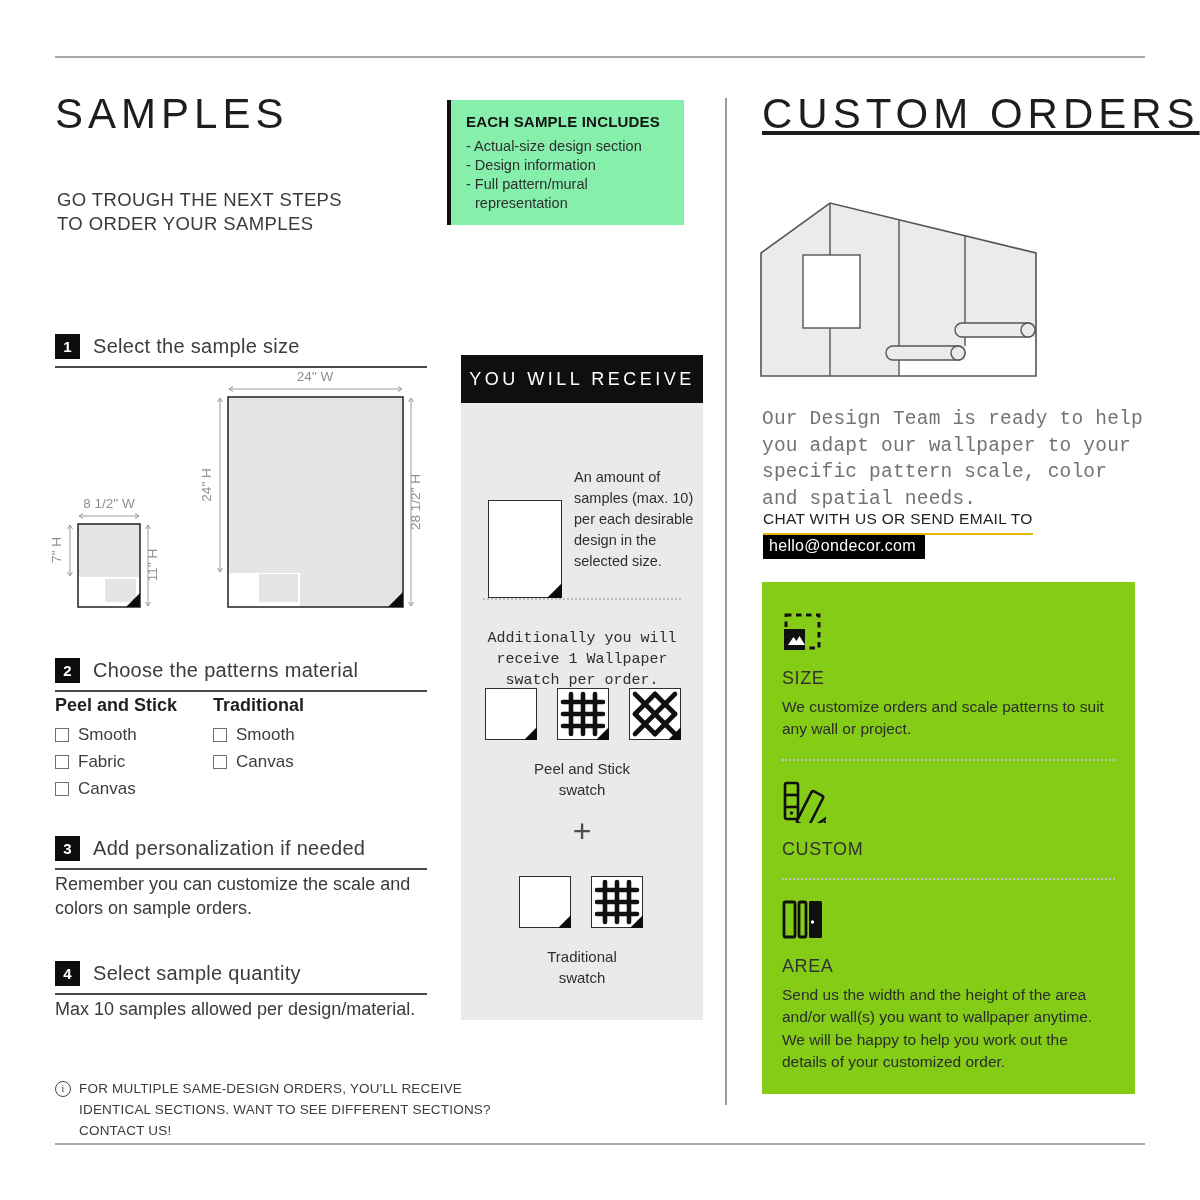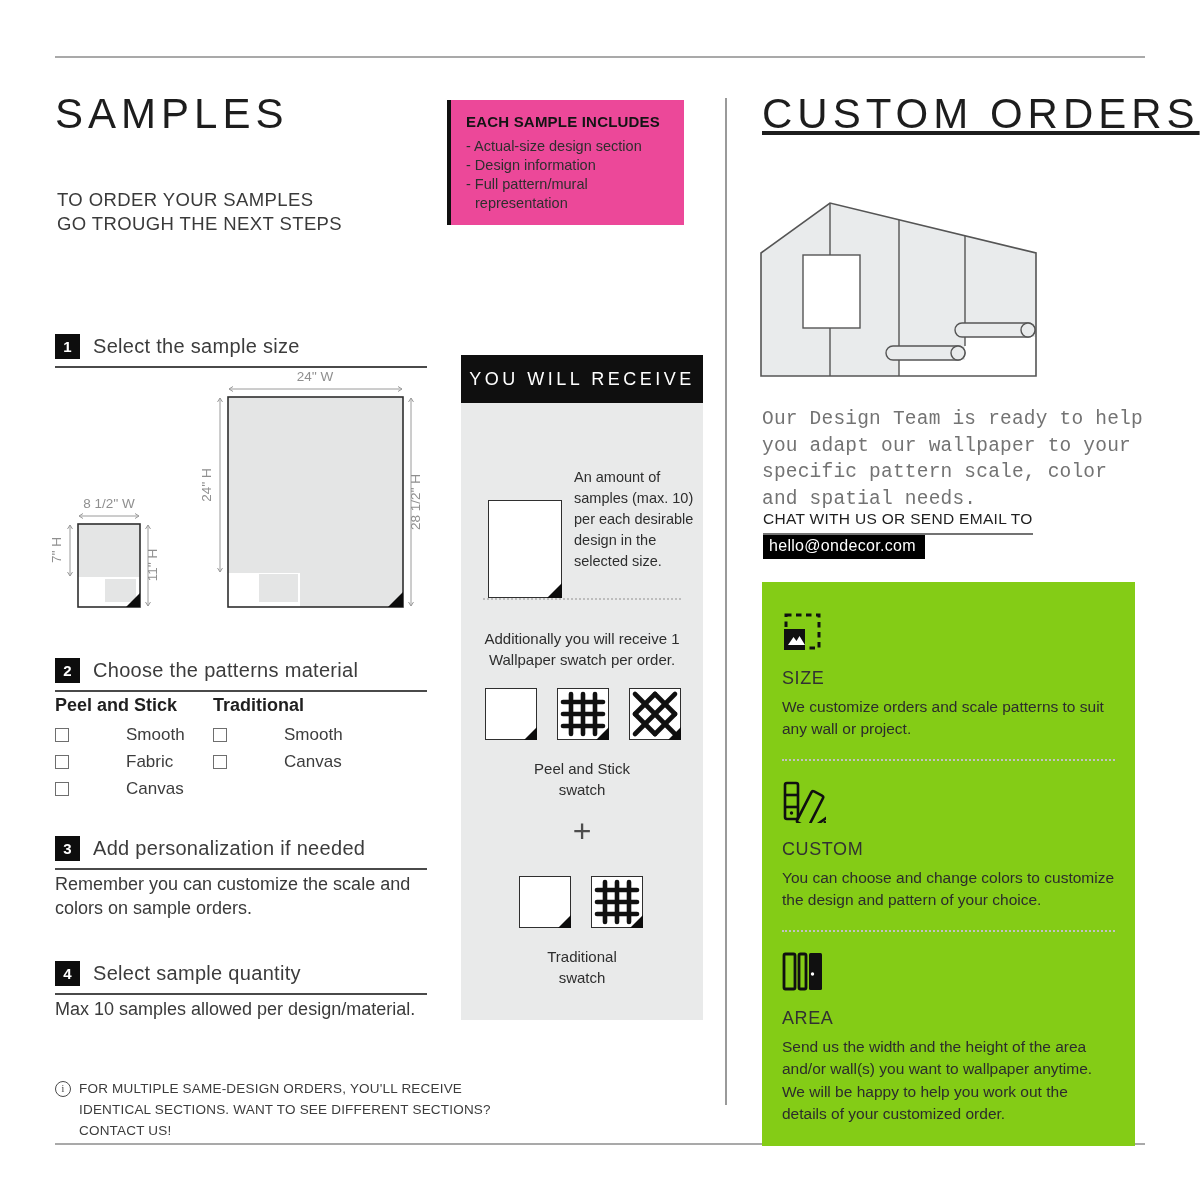--- a/index.html
+++ b/index.html
@@ -8,67 +8,67 @@
   .rule{background:#a9a9a9;height:2px;}
   .big-title{font-size:42px;letter-spacing:5px;color:#1d1d1d;font-weight:400;white-space:nowrap;}
   .intro{font-size:18.5px;line-height:1.3;letter-spacing:.4px;color:#3a3a3a;}
   
   .step{display:flex;align-items:center;border-bottom:2px solid #4a4a4a;padding-bottom:7px;width:372px;}
   .step .badge{background:#0d0d0d;color:#fff;width:25px;height:25px;display:flex;align-items:center;justify-content:center;font-size:15px;font-weight:bold;flex:0 0 25px;}
   .step .lbl{font-size:20px;color:#3c3c3c;margin-left:13px;letter-spacing:.3px;white-space:nowrap;}
   
   .mat-col{position:absolute;top:0;}
   .mat-title{font-size:18px;font-weight:bold;color:#1f1f1f;margin-bottom:9px;}
-  .mat-item{font-size:17px;color:#3d3d3d;margin-bottom:7px;display:flex;align-items:center;gap:48px;}
+  .mat-item{font-size:17px;color:#3d3d3d;margin-bottom:7px;display:flex;align-items:center;}
   .cbx{width:12px;height:12px;border:1.5px solid #6e6e6e;display:inline-block;margin-right:9px;flex:0 0 12px;}
   .body-text{font-size:18px;line-height:1.35;color:#3a3a3a;}
   
   .footnote{display:flex;font-size:13.5px;line-height:1.55;color:#3c3c3c;letter-spacing:.2px;}
   .info-ic{width:14px;height:14px;border:1.5px solid #4a4a4a;border-radius:50%;font-size:10px;display:flex;align-items:center;justify-content:center;margin:2px 8px 0 0;flex:0 0 14px;font-family:"Liberation Serif",serif;}
   
-  .includes{background:#ec4899;border-left:4px solid #101010;padding:13px 12px 13px 15px;width:206px;}
+  .includes{background:#86efac;border-left:4px solid #101010;padding:13px 12px 13px 15px;width:206px;}
   .includes h3{margin:0 0 7px 0;font-size:15px;font-weight:bold;color:#141414;letter-spacing:.2px;}
   .includes ul{margin:0;padding:0;list-style:none;}
   .includes li{font-size:14.5px;line-height:1.3;color:#2e2e2e;padding-left:9px;text-indent:-9px;}
   .includes li::before{content:"- ";}
   
   .receive{background:#e9eaea;width:242px;height:665px;}
   .receive-hd{background:#0f0f0f;color:#fff;height:48px;display:flex;align-items:center;justify-content:center;font-size:18px;letter-spacing:3.5px;white-space:nowrap;}
   .page-ic{background:#fff;border:1.5px solid #2f2f2f;width:72px;height:96px;position:relative;}
   .fold{position:absolute;right:-1px;bottom:-1px;width:0;height:0;border-left:15px solid transparent;border-bottom:15px solid #0c0c0c;}
   .fold.sm{border-left-width:13px;border-bottom-width:13px;}
   .recv-txt{font-size:14.5px;line-height:1.45;color:#2e2e2e;}
   .dotted{border-top:2px dotted #bdbdbd;height:0;}
   .center-txt{text-align:center;font-size:15px;line-height:1.4;color:#2e2e2e;}
   .swatch{width:50px;height:50px;background:#fff;border:1.5px solid #2f2f2f;position:relative;}
   .plus{font-size:32px;color:#4d4d4d;font-weight:300;text-align:center;}
   
   .vdiv{width:2px;background:#9a9a9a;}
   .r-intro{font-size:19.5px;line-height:1.37;color:#737373;letter-spacing:.2px;font-family:Liberation Mono, monospace;}
-  .chat{font-size:15.5px;color:#1f1f1f;letter-spacing:.3px;display:inline-block;border-bottom:2px solid #737373;padding-bottom:5px;}
+  .chat{font-size:15.5px;color:#1f1f1f;letter-spacing:.3px;display:inline-block;border-bottom:2px solid #eab308;padding-bottom:5px;}
   .email{background:#000;color:#fff;font-size:16px;display:inline-block;padding:2px 9px 4px 6px;letter-spacing:.3px;}
   .features{background:#84cc16;width:333px;padding:30px 20px 20px 20px;}
   .feat-title{font-size:18px;color:#323232;letter-spacing:.6px;margin:12px 0 7px 0;}
   .feat-text{font-size:15.5px;line-height:1.45;color:#2c2c2c;}
   .feat-div{border-top:2px dotted #c2c2c2;margin:18px 0 20px 0;}
   svg text{font-family:"Liberation Sans",sans-serif;}
 </style>
 </head>
 <body>
 
 <div class="abs rule" style="left:55px;top:56px;width:1090px;"></div>
 <div class="abs rule" style="left:55px;top:1143px;width:1090px;"></div>
 
 <div class="abs vdiv" style="left:725px;top:98px;height:1007px;"></div>
 
 <div class="abs big-title" style="left:55px;top:90px;">SAMPLES</div>
 
 <div class="abs intro" style="left:57px;top:188px;">
+  <div>GO TROUGH THE NEXT STEPS</div>
   <div>TO ORDER YOUR SAMPLES</div>
-  <div>GO TROUGH THE NEXT STEPS</div>
 </div>
 
 <div class="abs step" style="left:55px;top:334px;">
   <div class="badge">1</div>
   <div class="lbl">Select the sample size</div>
 </div>
 
 <svg class="abs" style="left:43px;top:368px;" width="390" height="258" viewBox="0 0 390 258">
   <defs>
     <marker id="ae" markerWidth="7" markerHeight="7" refX="5" refY="3.5" orient="auto">
@@ -166,21 +166,21 @@
 <div class="abs receive" style="left:445px;top:355px;margin-left:16px;">
   <div class="receive-hd">YOU WILL RECEIVE</div>
 
   <div class="abs page-ic" style="left:27px;top:97px;">
     <div class="fold"></div>
   </div>
   <div class="abs recv-txt" style="left:113px;top:112px;width:122px;">An amount of samples (max. 10) per each desirable design in the selected size.</div>
 
   <div class="abs dotted" style="left:22px;top:243px;width:198px;"></div>
 
-  <div class="abs center-txt" style="left:17px;top:273px;width:208px;">Additionally you will receive 1 Wallpaper swatch per order.</div>
+  <div class="abs center-txt" style="left:17px;top:273px;width:208px;font-family:Liberation Mono, monospace;">Additionally you will receive 1 Wallpaper swatch per order.</div>
 
   <div class="abs" style="left:24px;top:333px;display:flex;gap:20px;">
     <div class="swatch">
         <div class="fold sm"></div>
       </div>
     <div class="swatch">
       <svg width="50" height="50" viewBox="0 0 50 50">
           <g stroke="#101010" stroke-width="4.6" stroke-linecap="round">
             <line x1="13" y1="5" x2="13" y2="45"></line>
             <line x1="25" y1="5" x2="25" y2="45"></line>
@@ -292,21 +292,20 @@
           </g>
         <g transform="rotate(54 9.5 38)">
             <rect x="29" y="4" width="13" height="34" rx="2"></rect>
             <line x1="31" y1="12" x2="40" y2="21"></line>
             <line x1="31" y1="22" x2="40" y2="31"></line>
           </g>
       </g>
       <circle cx="9.5" cy="32" r="1.7" fill="#101010"></circle>
     </svg>
     <div class="feat-title">CUSTOM</div>
-    <div class="feat-text">You can choose and change colors to customize the design and pattern of your choice.</div>
   </div>
   <div class="feat-div"></div>
 
   <div>
     <svg width="40" height="40" viewBox="0 0 40 40">
       <rect x="2" y="2" width="11" height="35" rx="1.5" fill="none" stroke="#101010" stroke-width="2.8"></rect>
       <rect x="17" y="2" width="7" height="35" rx="1.5" fill="none" stroke="#101010" stroke-width="2.8"></rect>
       <rect x="27" y="1" width="13" height="37" rx="1.5" fill="#101010"></rect>
       <circle cx="30.5" cy="22" r="1.7" fill="#ffffff"></circle>
     </svg>

